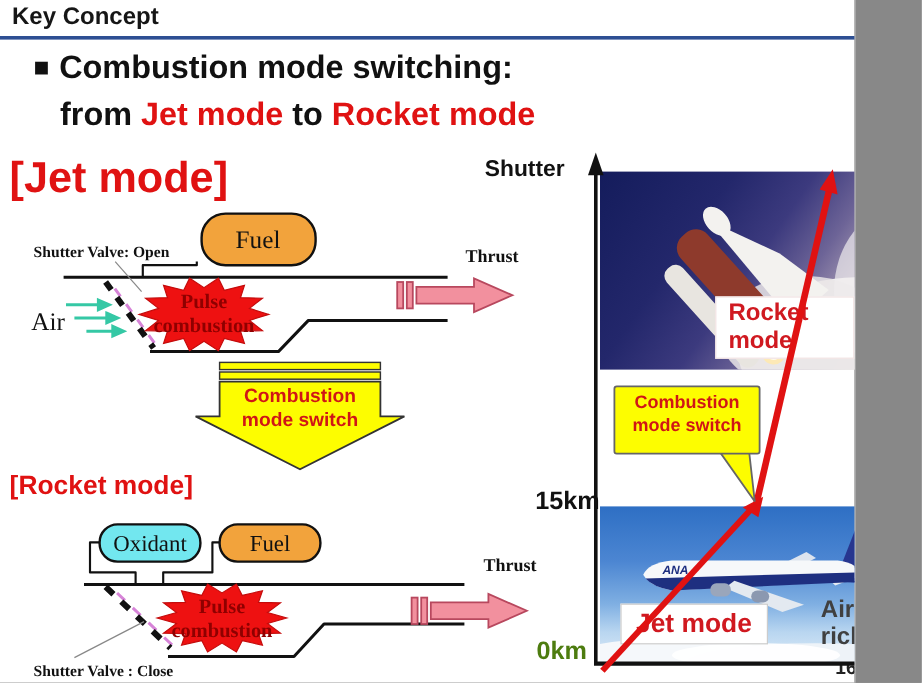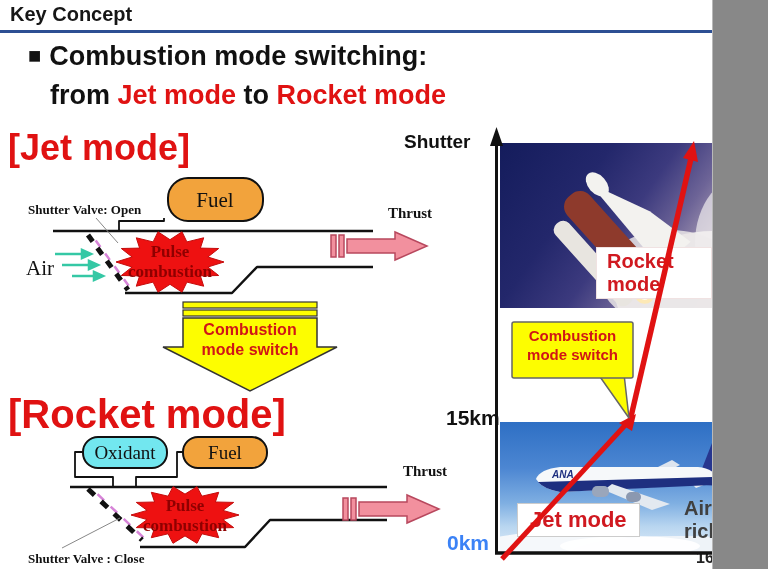--- a/index.html
+++ b/index.html
@@ -13,40 +13,40 @@
   #key-concept{left:10px;top:3px;font-size:20px;font-weight:bold;color:#161616;}
   #header-rule{left:0;top:30px;width:768px;height:3px;background:#2d4f93;}
   #logo{right:2px;top:0px;width:152px;height:40px;}
   
   #title-line1{left:16px;top:41px;font-size:27px;font-weight:bold;color:#111;margin-left:12px;}
   #title-bullet{font-size:22px;vertical-align:2px;margin-right:8px;}
   #title-line2{left:50px;top:80px;font-size:27px;font-weight:bold;color:#111;}
   .red-text{color:#e01212;}
   
   #jet-heading{left:8px;top:127px;font-size:36px;font-weight:bold;color:#e01212;}
-  #rocket-heading{left:8px;top:392px;font-size:40px;font-weight:bold;color:#e01212;}
+  #rocket-heading{left:8px;top:392px;font-size:22px;font-weight:bold;color:#e01212;}
   
   svg{display:block;}
   .eng-line{stroke:#111;stroke-width:2.5;fill:none;stroke-linejoin:round;}
   .serif-label{font-family:"Liberation Serif",serif;fill:#111;}
   .burst-label{font-family:"Liberation Serif",serif;font-weight:bold;fill:#8f0000;text-anchor:middle;}
   
   #altitude-label{left:404px;top:131px;font-size:19px;font-weight:bold;color:#111;}
   #shuttle-photo{left:500px;top:143px;width:262px;height:165px;z-index:1;
     background:linear-gradient(125deg,#141c5c 0%,#23276b 30%,#3c3a7e 48%,#6d6497 62%,#a89cb4 74%,#e3dedd 88%,#f7f6f5 100%);}
   #plane-photo{left:500px;top:422px;width:262px;height:131px;z-index:1;
     background:linear-gradient(180deg,#2e6fc4 0%,#4c86d2 35%,#7fafe2 62%,#b9d6f0 80%,#dfecf8 100%);}
   #air-lean-label{left:506px;top:150px;z-index:4;color:#ffffff;font-size:17px;font-weight:bold;line-height:21px;}
   #rocket-mode-badge{left:596px;top:247px;z-index:2;background:#ffffff;border:1px solid #f0e2e2;
     padding:2px 10px;font-size:20px;font-weight:bold;color:#d01920;}
   #jet-mode-badge{left:517px;top:503px;z-index:2;background:#ffffff;border:1px solid #ccc;
     padding:3px 12px;font-size:22px;font-weight:bold;color:#d01920;}
   #air-rich-label{left:684px;top:497px;z-index:4;font-size:20px;font-weight:bold;color:#404040;}
   #tick-15km{left:446px;top:406px;font-size:21px;font-weight:bold;color:#111;text-align:right;}
-  #tick-0km{left:447px;top:531px;font-size:21px;font-weight:bold;color:#3b82f6;}
+  #tick-0km{left:447px;top:531px;font-size:21px;font-weight:bold;color:#4d7c0f;}
   #chart-overlay{left:0;top:0;z-index:3;pointer-events:none;}
   #callout-text{left:512px;top:326px;width:121px;z-index:4;text-align:center;
     font-size:15px;font-weight:bold;color:#d01616;line-height:19px;}
   #page-number{left:696px;top:549px;font-size:16px;font-weight:bold;color:#222;}
 </style>
 </head>
 <body>
 
 <div id="slide">
 

